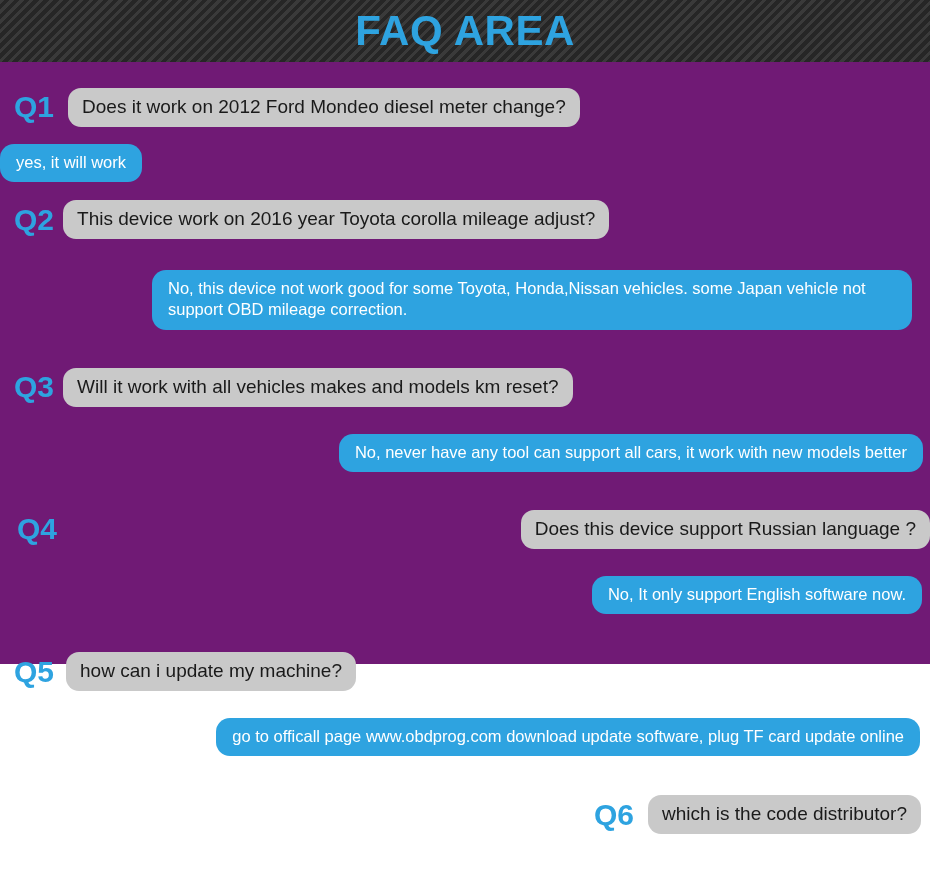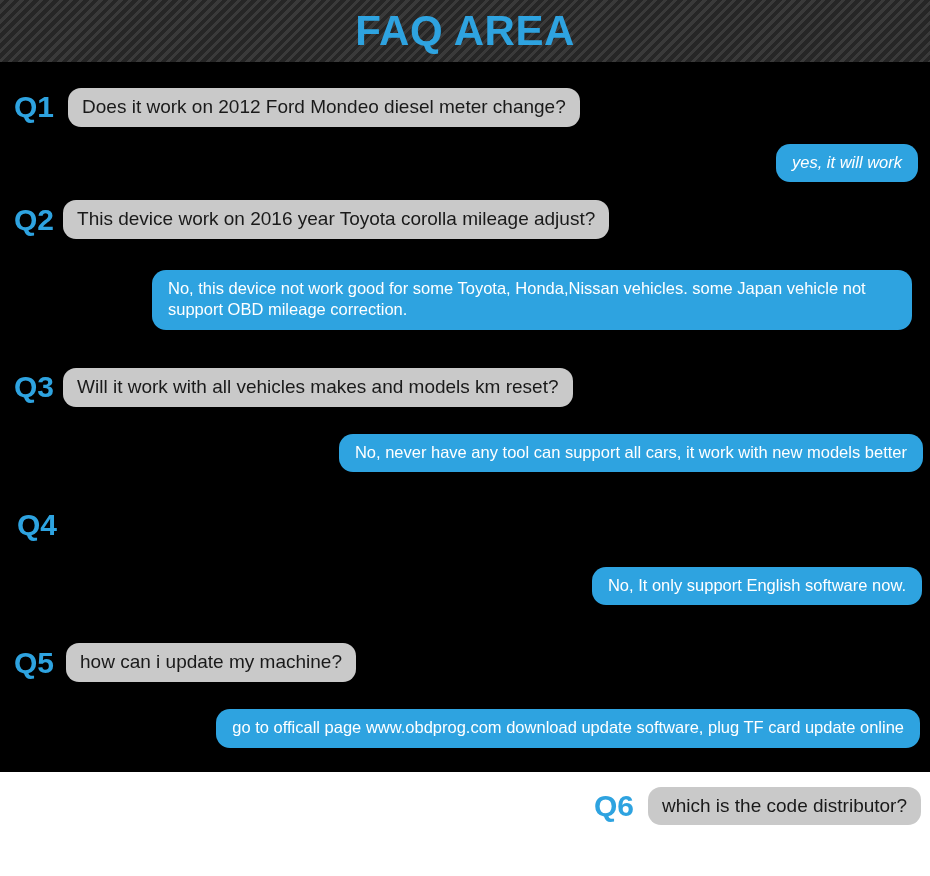--- a/index.html
+++ b/index.html
@@ -9,22 +9,22 @@
   body {
     width: 930px;
     height: 876px;
     background: #ffffff;
     font-family: "Liberation Sans", sans-serif;
     overflow: hidden;
   }
   .page {
     position: relative;
     width: 930px;
-    height: 772px;
-    background: #000000;
+    height: 664px;
+    background: #701a75;
   }
 
   
   .banner {
     position: relative;
     width: 930px;
     height: 62px;
     background-color: #2b2b2b;
     background-image: repeating-linear-gradient(
       135deg,
@@ -89,21 +89,21 @@
     color: #ffffff;
     font-size: 16.5px;
     line-height: 1.3;
     padding: 8px 16px 9px 16px;
     display: inline-block;
   }
 
   
   .b1 .q-row { padding: 18px 0 0 14px; margin-top: 8px; }
   .b1 .q-label { margin-right: 14px; }
-  .b1 .a-row { justify-content: flex-end; padding: 17px 12px 0 0; font-style: italic; }
+  .b1 .a-row { padding: 17px 12px 0 0; }
 
   .b2 .q-row { padding: 18px 0 0 14px; }
   .b2 .q-label { margin-right: 9px; }
   .b2 .a-row { justify-content: flex-start; padding: 31px 0 0 152px; }
   .b2 .a-bubble { width: 760px; box-sizing: border-box; padding-left: 16px; }
 
   .b3 .q-row { padding: 38px 0 0 14px; }
   .b3 .q-label { margin-right: 9px; }
   .b3 .a-row { justify-content: flex-end; padding: 27px 7px 0 0; }
 
@@ -156,20 +156,21 @@
         <span class="q-bubble">Will it work with all vehicles makes and models km reset?</span>
       </div>
       <div class="a-row">
         <span class="a-bubble">No, never have any tool can support all cars, it work with new models better</span>
       </div>
     </div>
 
     <div class="qa-block b4">
       <div class="q-row">
         <span class="q-label">Q4</span>
+        <span class="q-bubble">Does this device support Russian language ?</span>
       </div>
       <div class="a-row">
         <span class="a-bubble">No, It only support English software now.</span>
       </div>
     </div>
 
     <div class="qa-block b5">
       <div class="q-row">
         <span class="q-label">Q5</span>
         <span class="q-bubble">how can i update my machine?</span>

